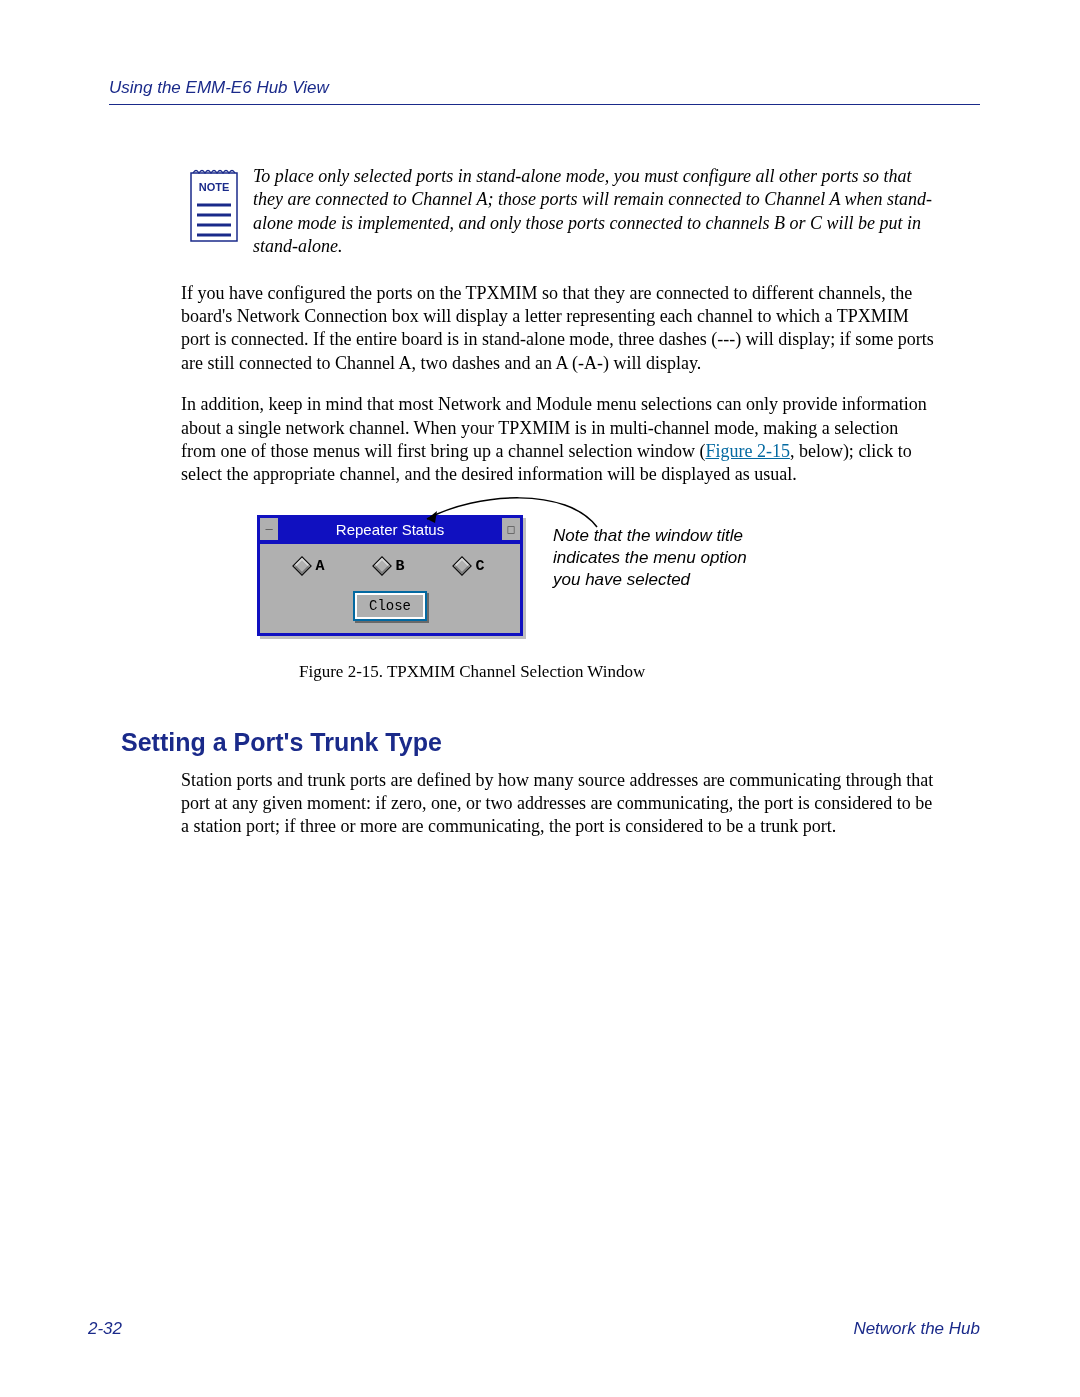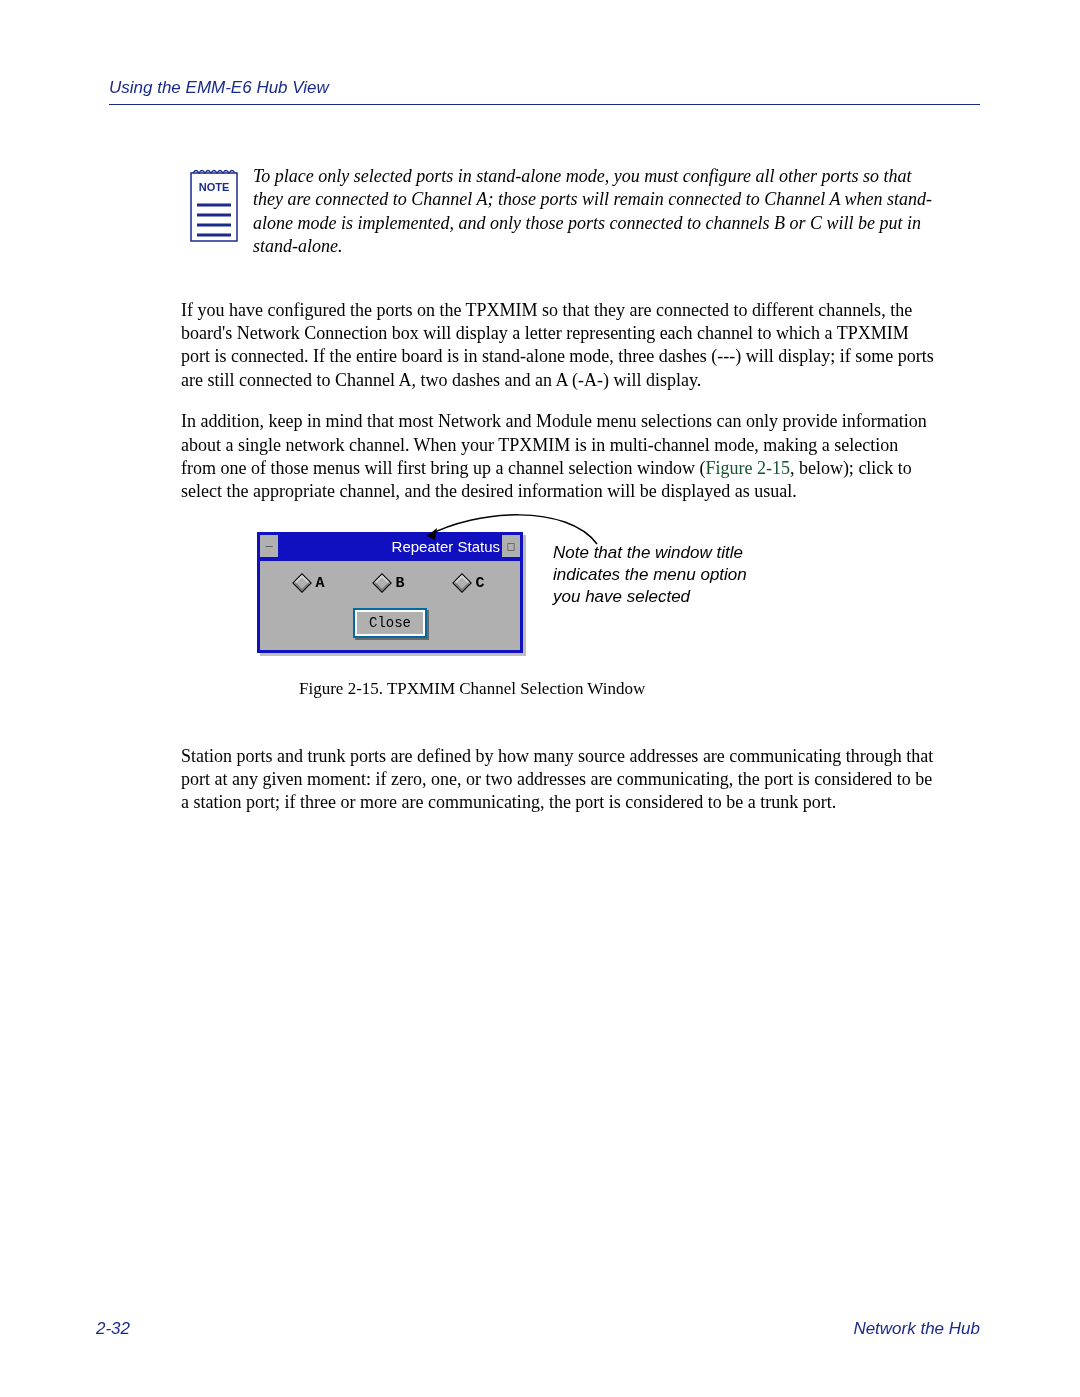--- a/index.html
+++ b/index.html
@@ -28,21 +28,21 @@
   .header-rule {
     border: none;
     border-top: 1.5px solid #1a2a8a;
     margin: 0 0 60px 0;
   }
   .note-block {
     display: flex;
     align-items: flex-start;
     margin-left: 80px;
     margin-right: 40px;
-    margin-bottom: 40px;
+    margin-bottom: 23px;
   }
   .note-icon {
     width: 50px;
     height: 78px;
     flex: 0 0 50px;
     margin-right: 14px;
   }
   .note-text {
     font-style: italic;
     font-size: 18px;
@@ -52,21 +52,22 @@
   }
   .body-para {
     margin-left: 72px;
     margin-right: 44px;
     font-size: 18px;
     line-height: 1.3;
     margin-bottom: 18px;
     font-family: "Times New Roman", Times, serif;
   }
   .figure-link {
-    color: #14532d;
+    color: #0369a1;
+    text-decoration: underline;
   }
   .figure-wrap {
     margin-left: 148px;
     margin-top: 28px;
     margin-bottom: 8px;
     display: flex;
     align-items: flex-start;
   }
   .repeater-window {
     width: 260px;
@@ -92,21 +93,21 @@
     border-left: 2px solid #1010c0;
     border-bottom: 2px solid #1010c0;
     display:flex;align-items:center;justify-content:center;
   }
   .title-mid {
     flex: 1;
     background: #1010c0;
     color: #fff;
     font-family: Arial, Helvetica, sans-serif;
     font-size: 15px;
-    text-align: right;
+    text-align: center;
     line-height: 24px;
   }
   .repeater-body {
     padding: 14px 10px 12px 10px;
     border-top: 2px solid #1010c0;
   }
   .radio-row {
     display: flex;
     justify-content: space-around;
     margin-bottom: 16px;
@@ -154,21 +155,21 @@
   .section-heading {
     color: #1a2a8a;
     font-family: Arial, Helvetica, sans-serif;
     font-weight: bold;
     font-size: 25px;
     margin: 0 0 12px 12px;
   }
   .footer {
     position: absolute;
     bottom: 58px;
-    left: 96px;
+    left: 88px;
     right: 100px;
     display: flex;
     justify-content: space-between;
     font-style: italic;
     color: #1a2a8a;
     font-family: Arial, Helvetica, sans-serif;
     font-size: 17px;
   }
   .diamond {
     display:inline-block;width:12px;height:12px;transform:rotate(45deg);
@@ -237,20 +238,21 @@
         </div>
         <div class="close-btn">Close</div>
       </div>
     </div>
 
     <div class="figure-annot">Note that the window title indicates the menu option you have selected</div>
   </div>
 
   <div class="figure-caption">Figure 2-15. TPXMIM Channel Selection Window</div>
 
+  <div class="section-heading">Setting a Port's Trunk Type</div>
 
   <div class="body-para">Station ports and trunk ports are defined by how many source addresses are communicating through that port at any given moment: if zero, one, or two addresses are communicating, the port is considered to be a station port; if three or more are communicating, the port is considered to be a trunk port.</div>
 
   <div class="footer">
     <span>2-32</span>
     <span>Network the Hub</span>
   </div>
 </div>
 
 </body></html>

